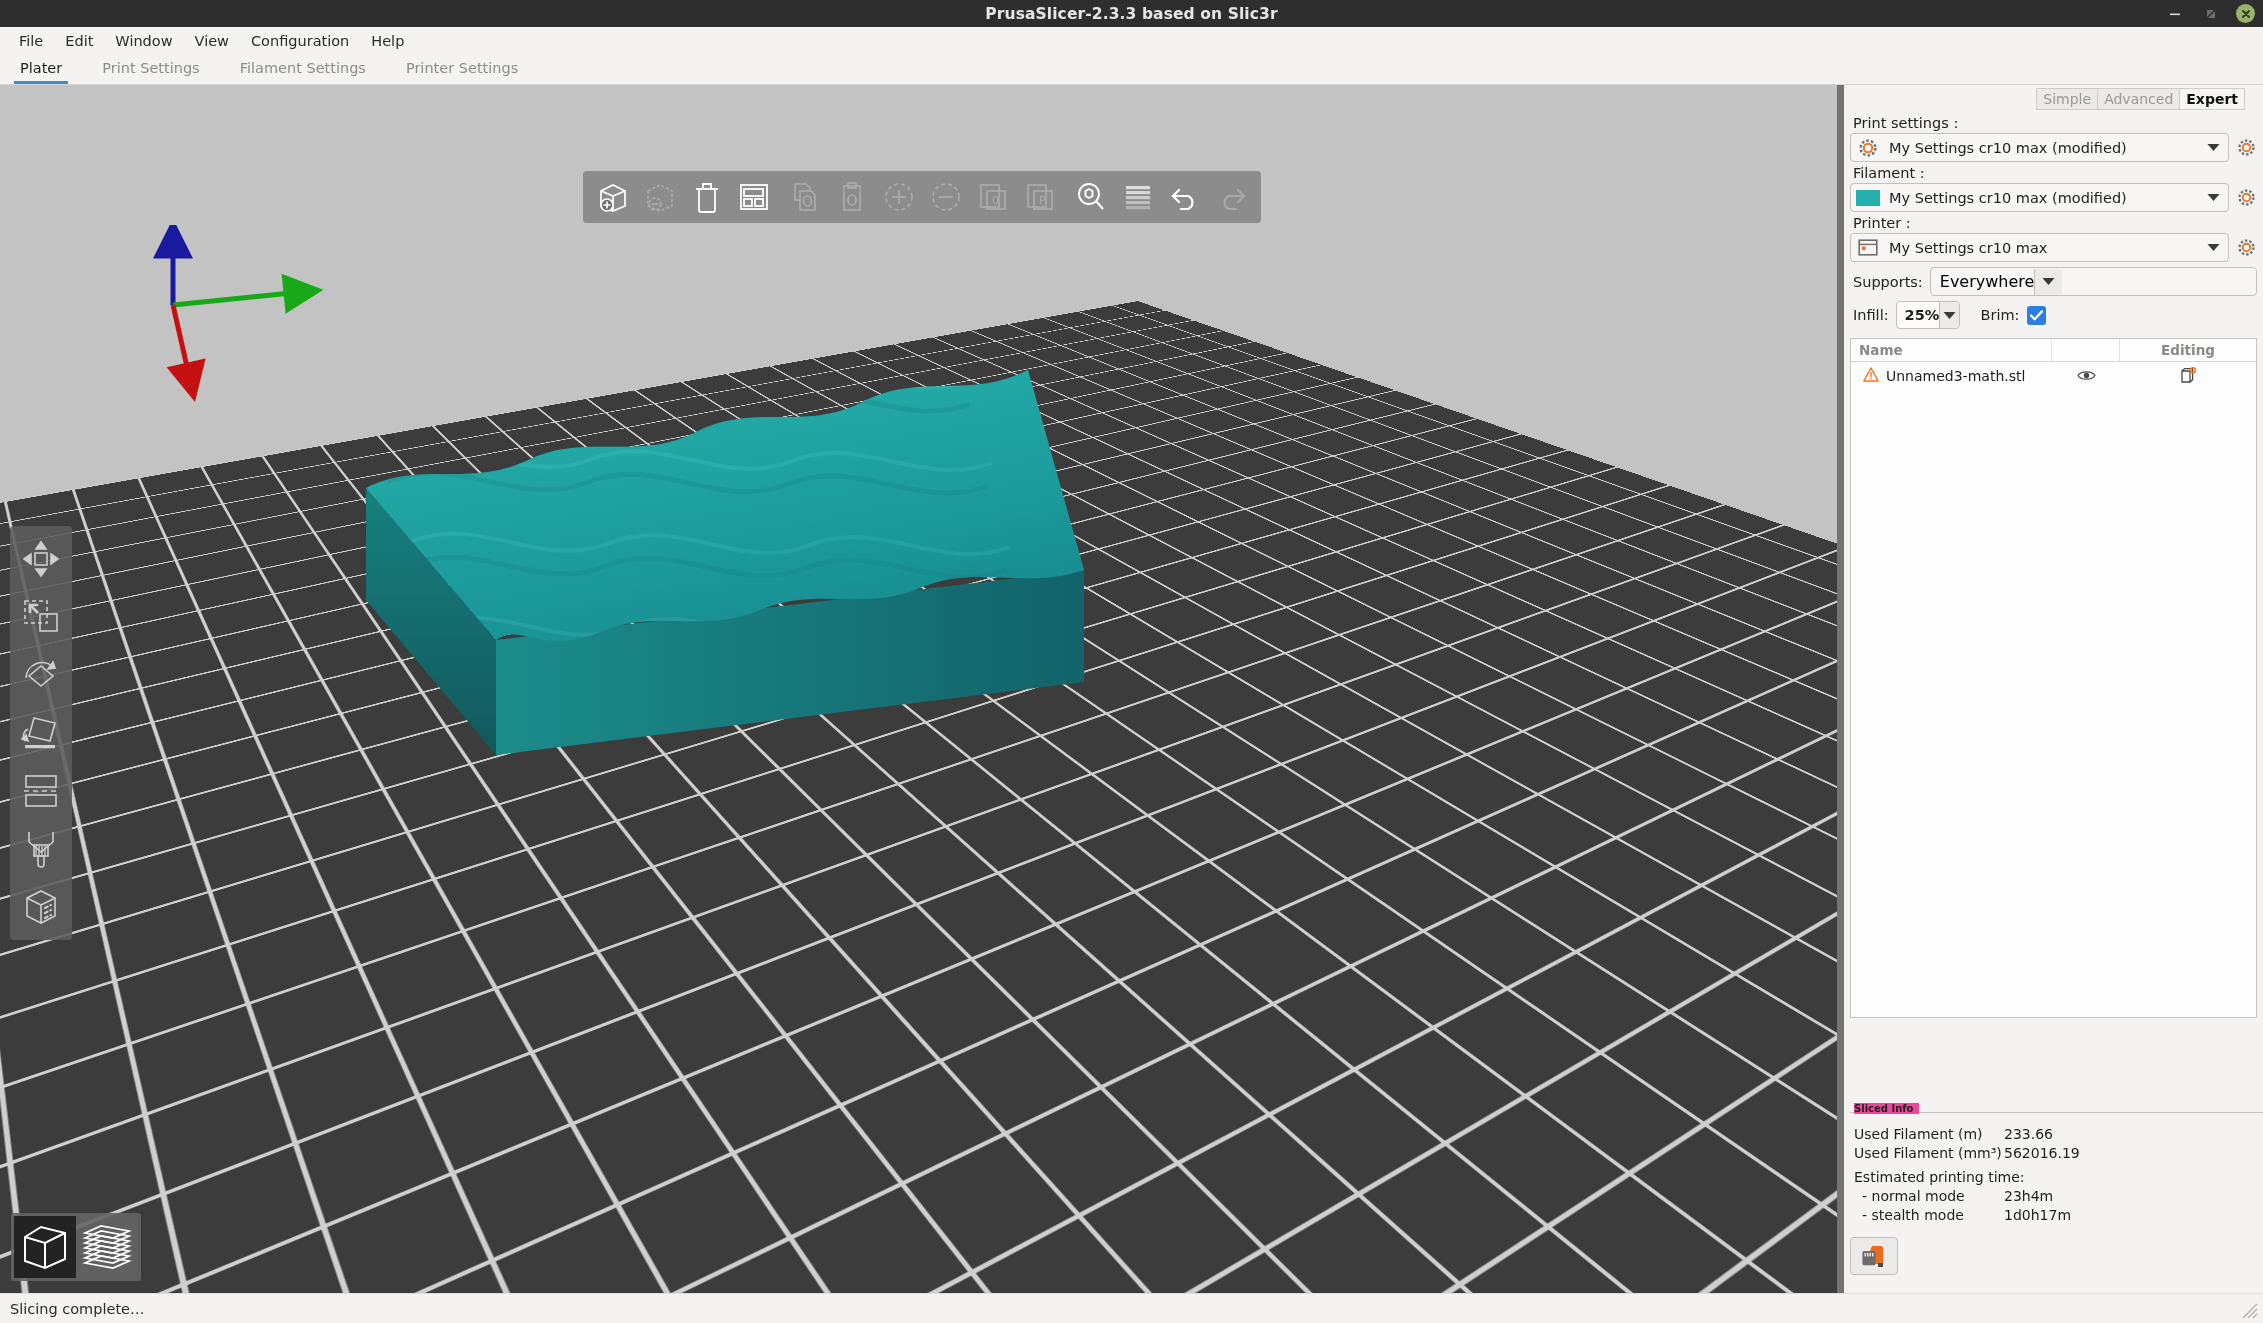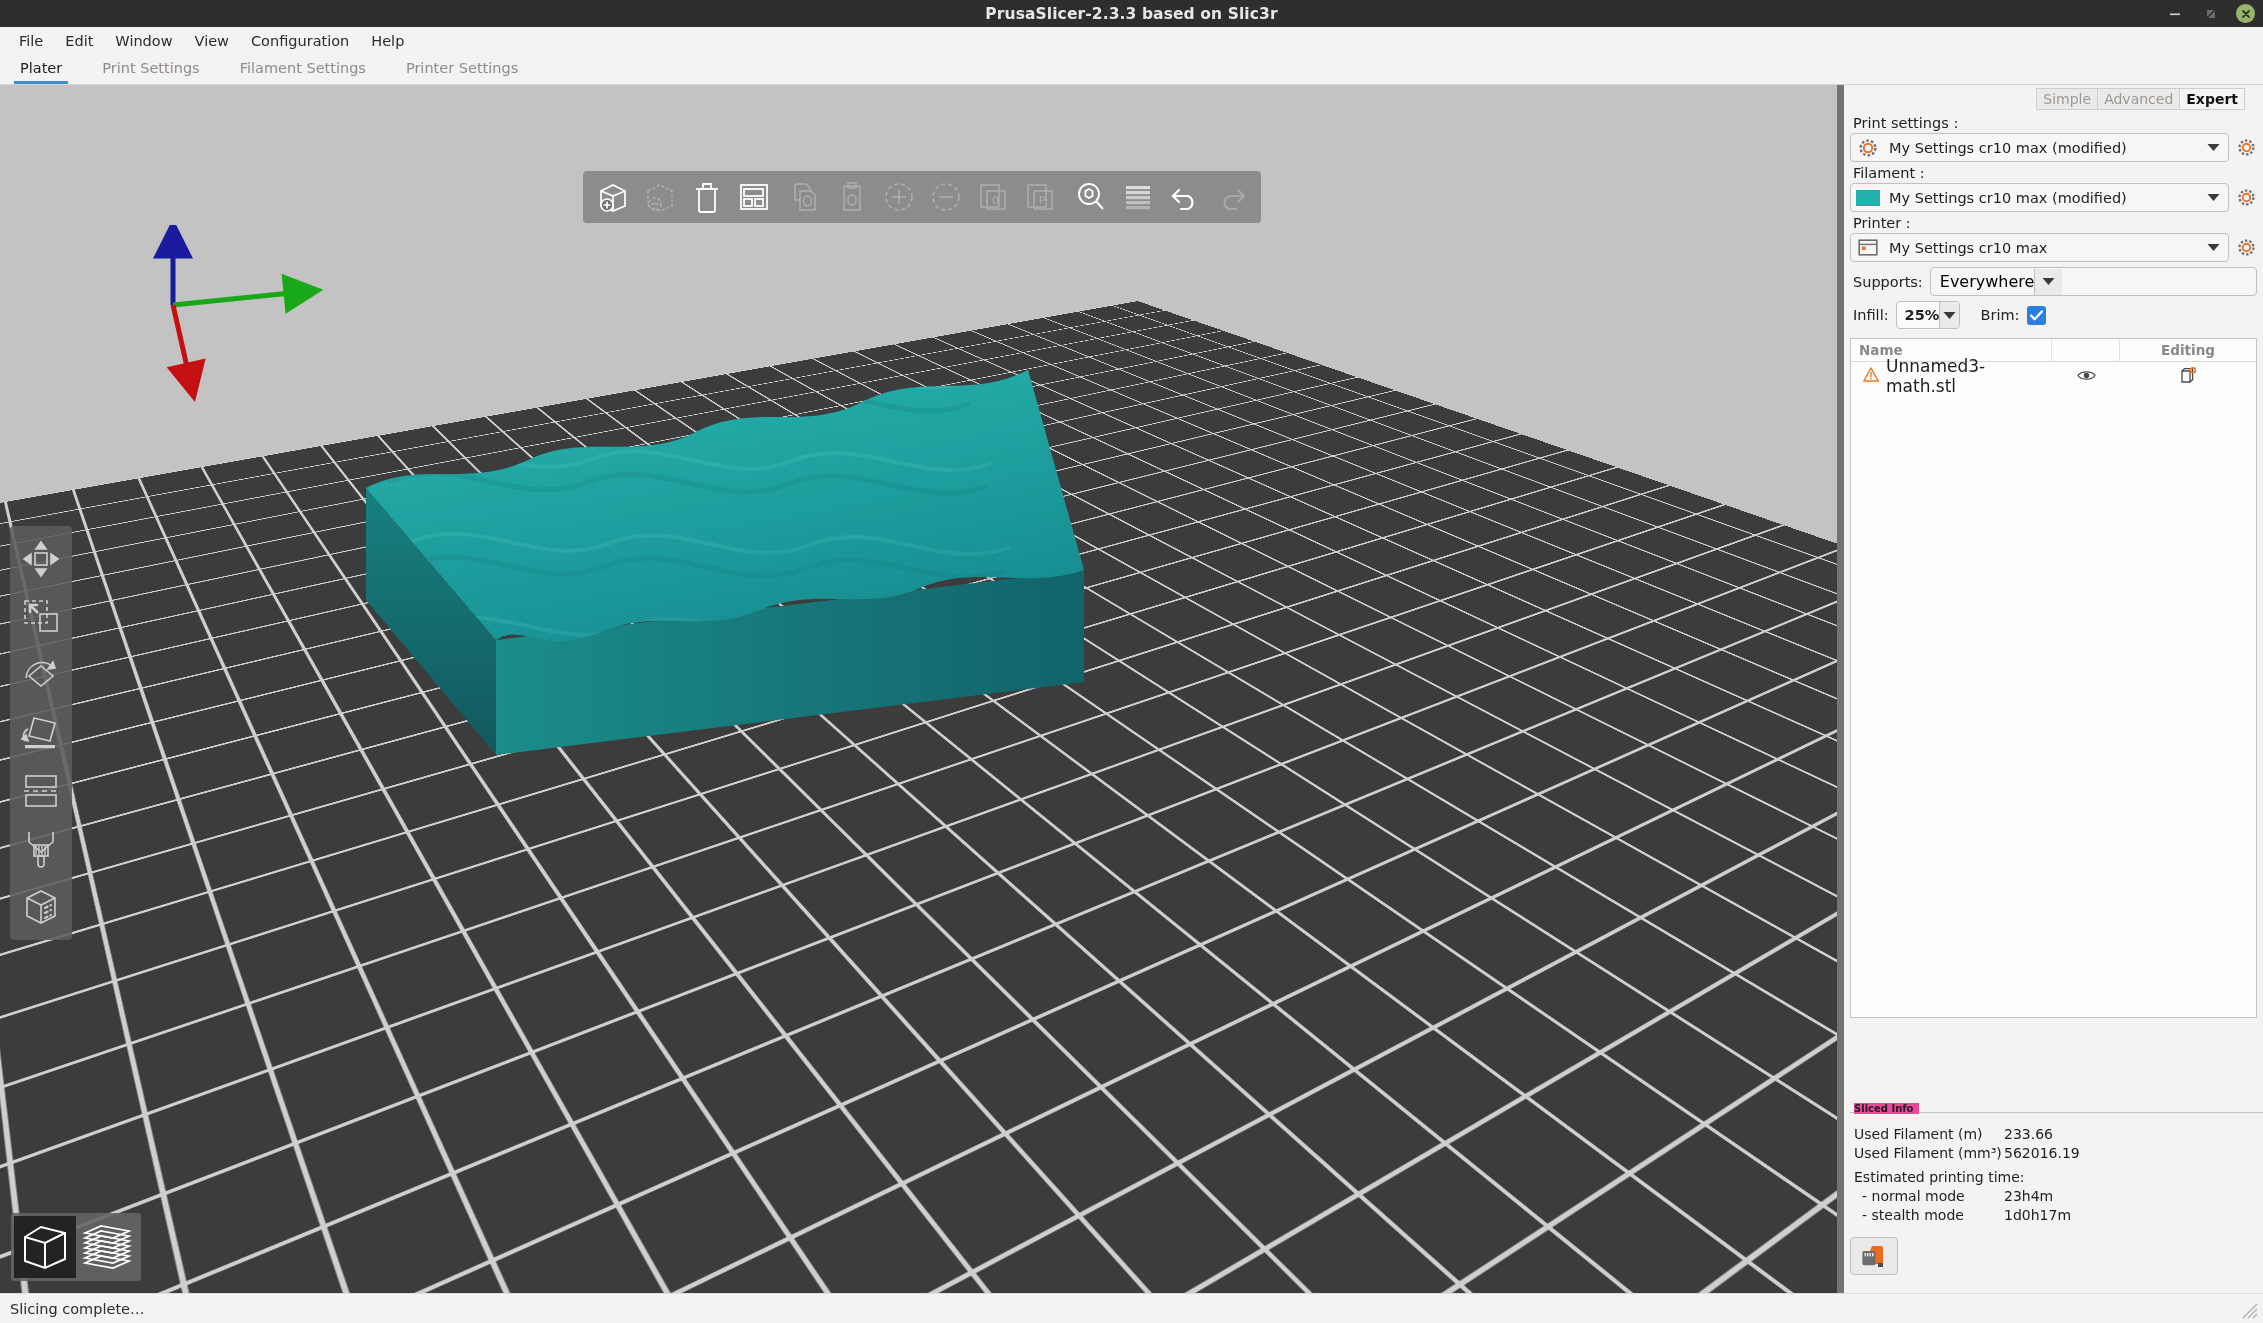--- a/index.html
+++ b/index.html
@@ -150,21 +150,21 @@
   
   .objlist {
     margin-top: 9px; background: #fdfdfd; border: 1px solid #c6c4c2; height: 680px;
   }
   .objhead { display: flex; height: 23px; border-bottom: 1px solid #d9d7d5; align-items: center; }
   .objhead .col { font-size: 13.5px; font-weight: bold; color: #8b8987; }
   .col-name { flex: 1; padding-left: 8px; border-right: 1px solid #e3e1df; height: 100%; display: flex; align-items: center; }
   .col-eye { width: 68px; border-right: 1px solid #e3e1df; height: 100%; }
   .col-edit { width: 136px; display: flex; align-items: center; justify-content: center; height: 100%; }
   .objrow { display: flex; height: 27px; align-items: center; }
-  .objrow .name { flex: 1; display: flex; align-items: center; gap: 7px; padding-left: 12px; font-size: 17px; color: #1e1e1e; }
+  .objrow .name { flex: 1; display: flex; align-items: center; gap: 7px; padding-left: 12px; font-size: 14px; color: #1e1e1e; }
   .objrow .eyecell { width: 68px; display: flex; align-items: center; justify-content: center; }
   .objrow .editcell { width: 136px; display: flex; align-items: center; justify-content: center; }
 
   
   .slicedinfo { position: absolute; left: 6px; bottom: 66px; width: 414px; }
   .si-title { font-size: 10px; font-weight: bold; color: #1e1e1e; background: #ec4899; padding-right: 6px; position: absolute; top: -9px; left: 4px; }
   .si-box { border-top: 1px solid #c6c4c2; padding: 12px 0 2px 4px; }
   .si-row { display: flex; font-size: 14px; color: #1e1e1e; line-height: 19px; }
   .si-key { width: 150px; }
   .si-sub { padding-left: 8px; }

